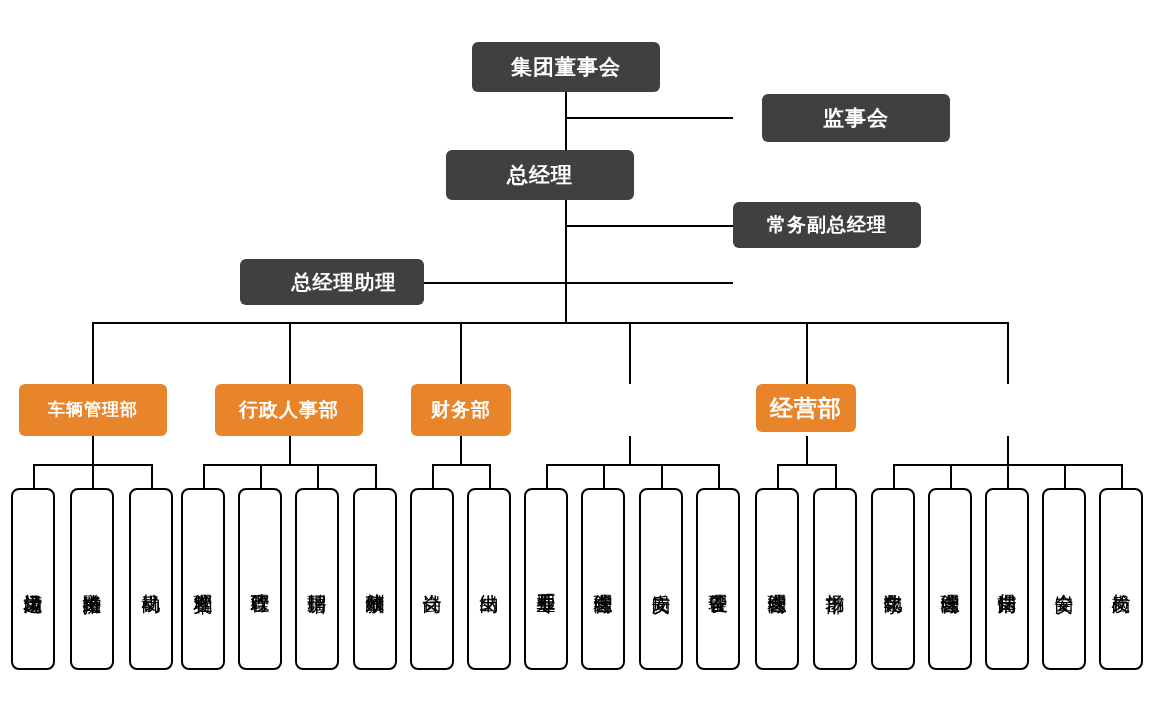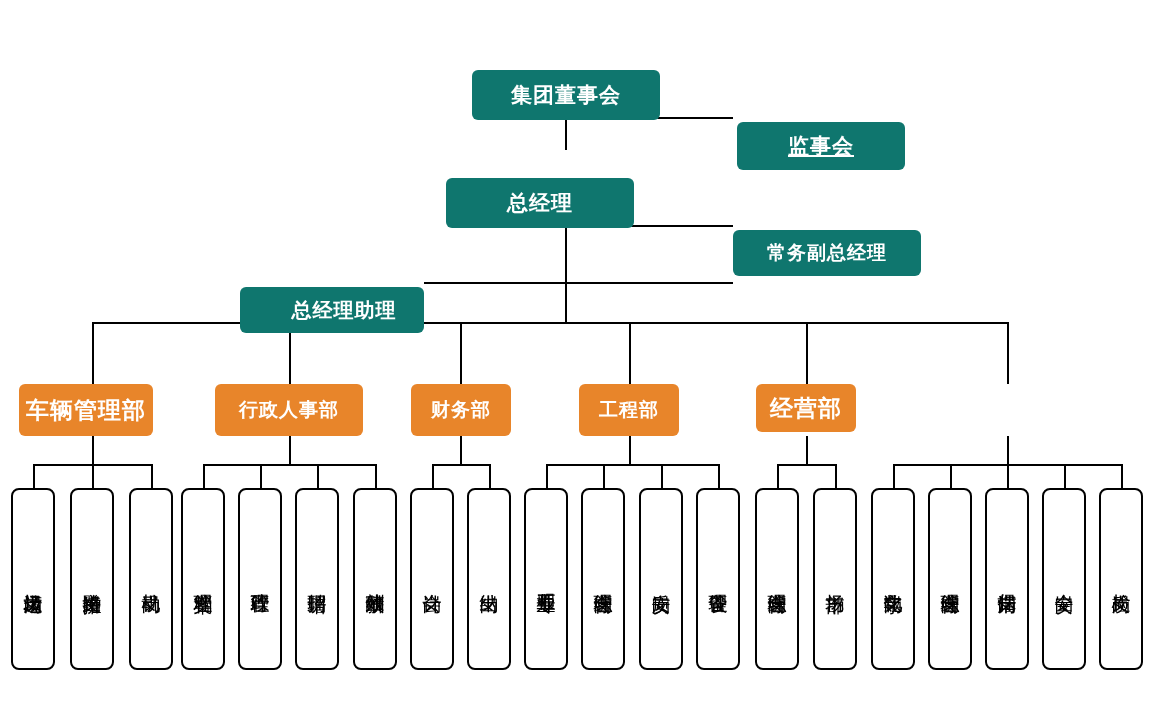--- a/index.html
+++ b/index.html
@@ -24,22 +24,21 @@
     align-items: center;
     justify-content: center;
     text-align: center;
     border-radius: 6px;
     color: #ffffff;
     font-weight: bold;
     letter-spacing: 1px;
     line-height: 1.25;
   }
   .node.blue {
-    background: #0f766e;
-    margin-top: 28px;
+    background: #404040;
   }
   .node.orange {
     background: #e8852a;
   }
   .node.leaf {
     background: #ffffff;
     color: #000000;
     border: 2px solid #000000;
     border-radius: 8px;
     font-weight: normal;
@@ -110,33 +109,32 @@
   <div class="line v" style="left:1007px; top:436px; height:28px;"></div>
   <div class="line h" style="left:893px; top:464px; width:229px;"></div>
   <div class="line v" style="left:893px; top:464px; height:24px;"></div>
   <div class="line v" style="left:950px; top:464px; height:24px;"></div>
   <div class="line v" style="left:1007px; top:464px; height:24px;"></div>
   <div class="line v" style="left:1064px; top:464px; height:24px;"></div>
   <div class="line v" style="left:1121px; top:464px; height:24px;"></div>
 
   <div class="node blue" style="left:472px; top:42px; width:188px; height:50px; font-size:21px;">集团董事会</div>
 
-  <div class="node blue" style="left:737px; top:94px; width:168px; height:48px; font-size:21px;text-decoration:underline;">监事会</div>
+  <div class="node blue" style="left:762px; top:94px; width:188px; height:48px; font-size:21px;">监事会</div>
 
   <div class="node blue" style="left:446px; top:150px; width:188px; height:50px; font-size:21px;">总经理</div>
 
   <div class="node blue" style="left:733px; top:202px; width:188px; height:46px; font-size:19px;">常务副总经理</div>
 
 
   <div class="node blue" style="left:240px; top:259px; width:184px; height:46px; font-size:20px;padding-left:24px;">总经理助理</div>
 
-  <div class="node orange" style="left:19px; top:384px; width:134px; height:52px; font-size:23px;">车辆管理部</div>
+  <div class="node orange" style="left:19px; top:384px; width:148px; height:52px; font-size:17px;">车辆管理部</div>
   <div class="node orange" style="left:215px; top:384px; width:148px; height:52px; font-size:19px;">行政人事部</div>
   <div class="node orange" style="left:411px; top:384px; width:100px; height:52px; font-size:19px;">财务部</div>
-  <div class="node orange" style="left:579px; top:384px; width:100px; height:52px; font-size:19px;">工程部</div>
   <div class="node orange" style="left:756px; top:384px; width:100px; height:48px; font-size:23px;">经营部</div>
 
   <div class="node leaf" style="left:11px; top:488px; width:44px; height:182px; font-size:19px;">垃圾清运岗</div>
   <div class="node leaf" style="left:70px; top:488px; width:44px; height:182px; font-size:19px;">道路维护岗</div>
   <div class="node leaf" style="left:129px; top:488px; width:44px; height:182px; font-size:19px;">机动岗</div>
 
   <div class="node leaf" style="left:181px; top:488px; width:44px; height:182px; font-size:19px;">档案管理</div>
   <div class="node leaf" style="left:238px; top:488px; width:44px; height:182px; font-size:19px;">行政管理</div>
   <div class="node leaf" style="left:295px; top:488px; width:44px; height:182px; font-size:19px;">招聘培训</div>
   <div class="node leaf" style="left:353px; top:488px; width:44px; height:182px; font-size:19px;">绩效薪酬</div>

